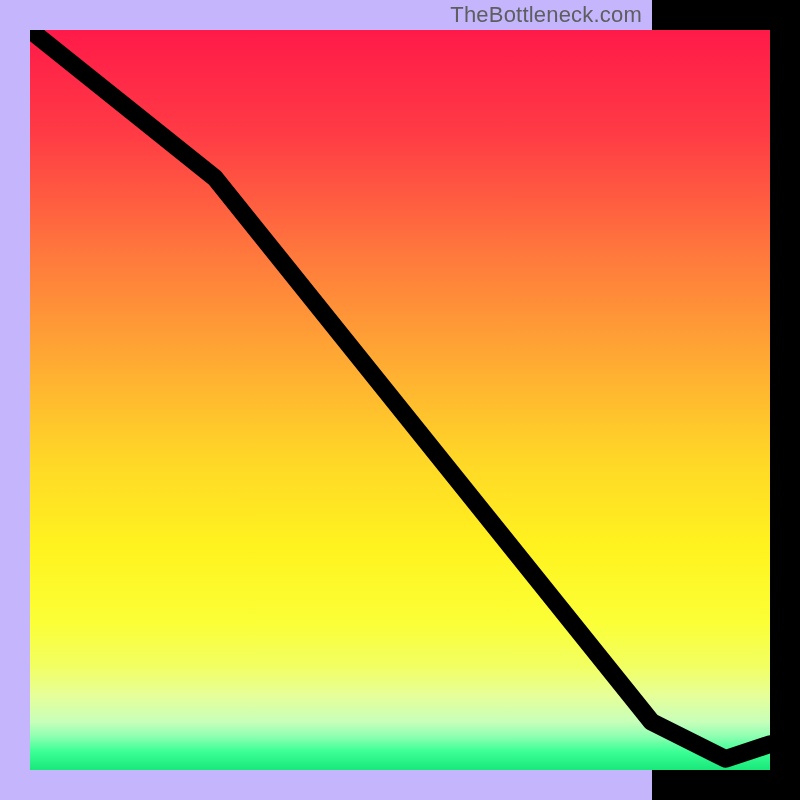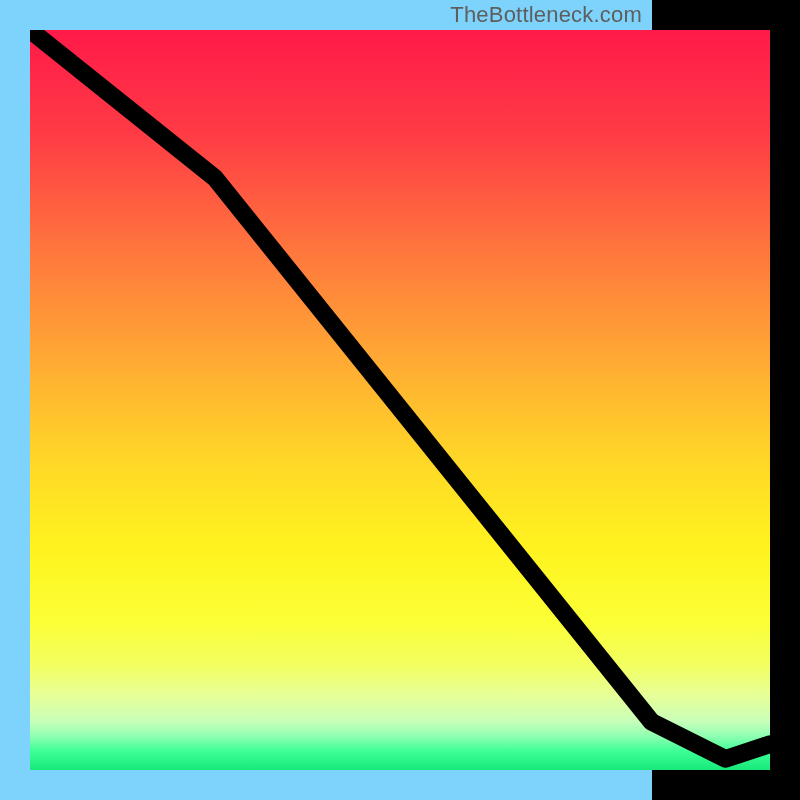--- a/index.html
+++ b/index.html
@@ -8,21 +8,21 @@
     width: 800px;
     height: 800px;
     background: #000;
     overflow: hidden;
     font-family: Arial, Helvetica, sans-serif;
   }
   .stage {
     position: relative;
     width: 652px;
     height: 800px;
-    background: #7dd3fc;
+    background: #c4b5fd;
   }
   .watermark {
     position: absolute;
     top: 2px;
     right: 10px;
     color: #5e5e5e;
     font-size: 22px;
     font-weight: 500;
     letter-spacing: 0.2px;
     z-index: 20;

